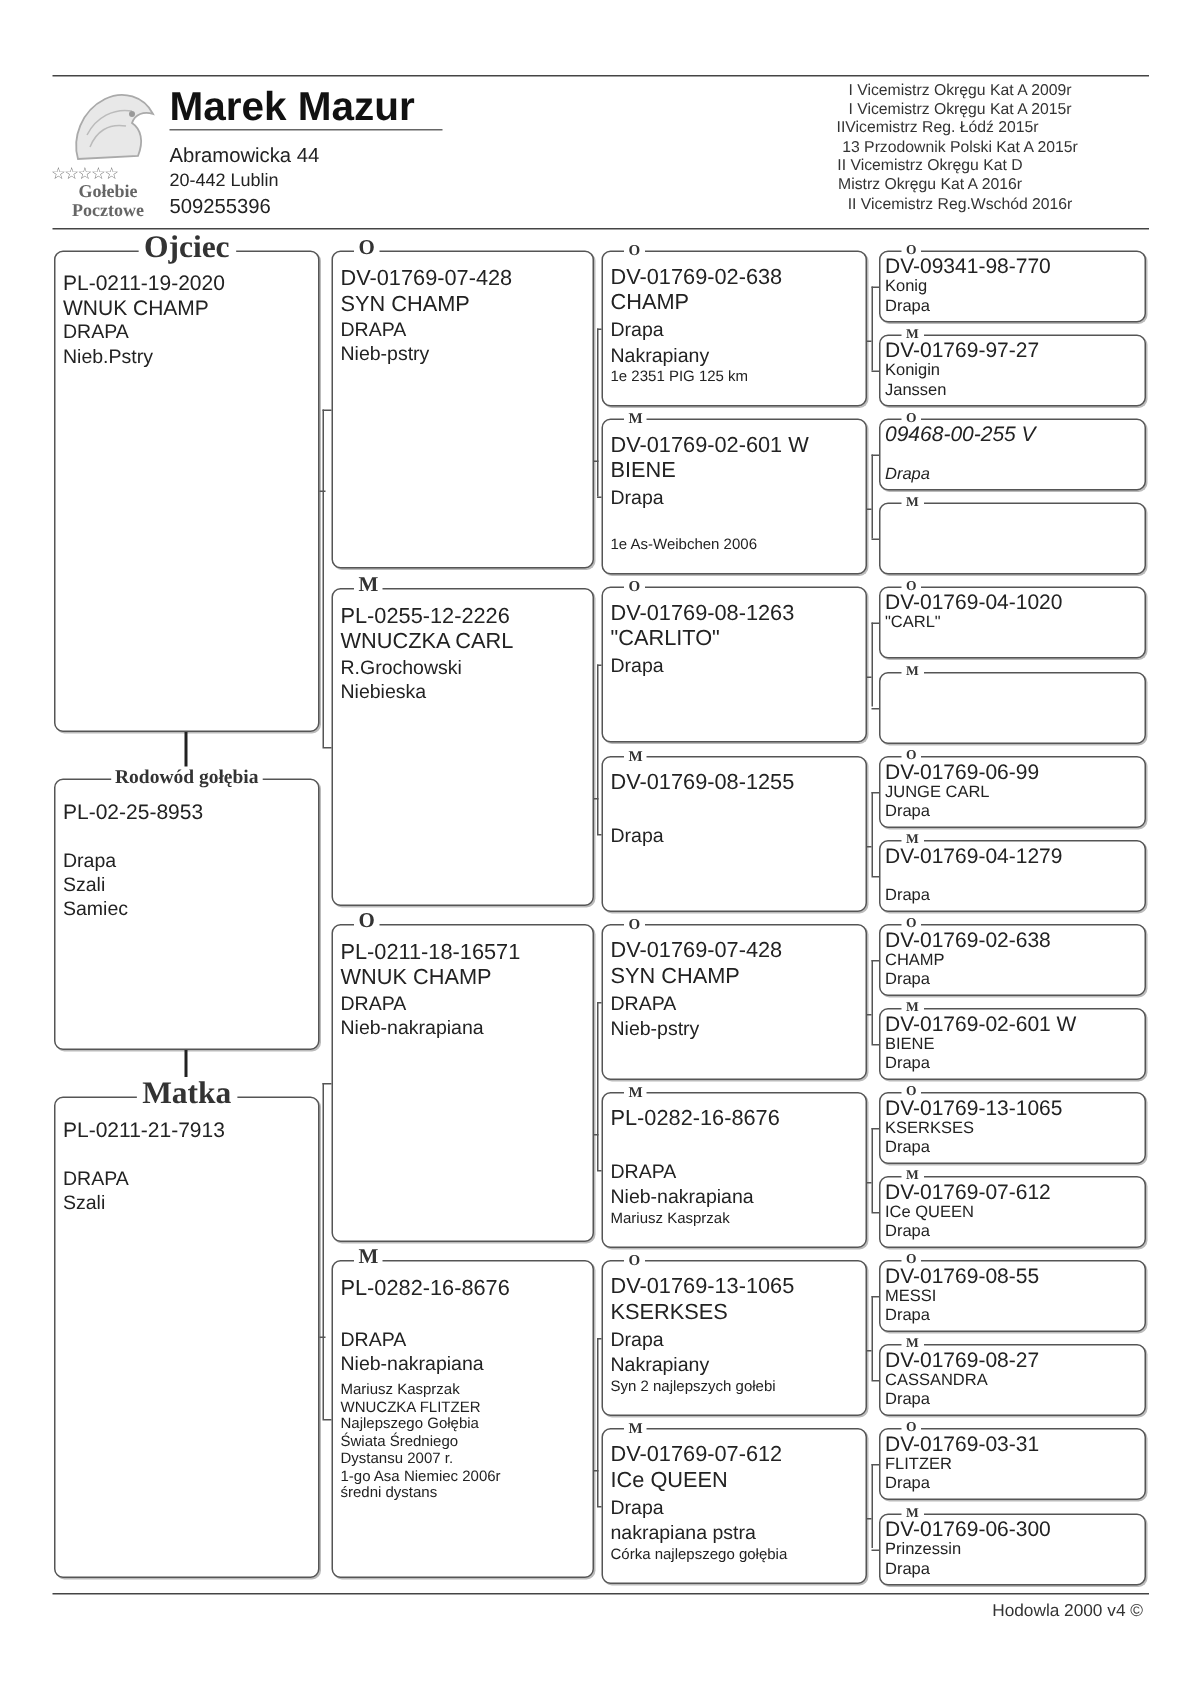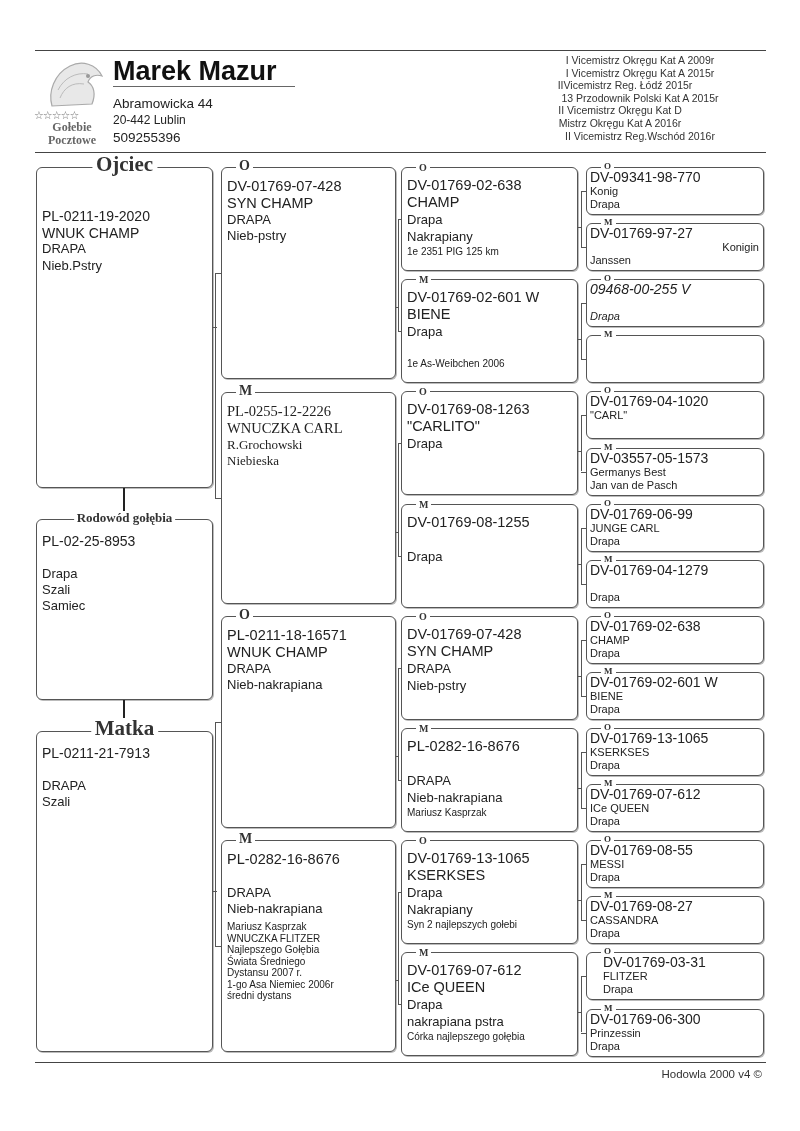--- a/index.html
+++ b/index.html
@@ -49,21 +49,21 @@
   <div>I Vicemistrz Okręgu Kat A  2015r</div>
   <div style="padding-right:30px;">IIVicemistrz Reg. Łódź 2015r</div>
   <div>13 Przodownik Polski Kat A 2015r</div>
   <div style="padding-right:40px;">II Vicemistrz Okręgu Kat D</div>
   <div style="padding-right:40px;">Mistrz Okręgu Kat A 2016r</div>
   <div>II Vicemistrz Reg.Wschód 2016r</div>
 </div>
 
 <div class="box" style="left:36px;top:167px;width:177px;height:321px;">
   <span class="lbl big">Ojciec</span>
-  <div class="content t2" style="top:12px;font-size:14px;line-height:16.5px;margin-top:28px;">
+  <div class="content t2" style="top:12px;font-size:14px;line-height:16.5px;">
     <div>PL-0211-19-2020</div>
     <div>WNUK CHAMP</div>
     <div style="font-size:13px;">DRAPA</div>
     <div style="font-size:13px;">Nieb.Pstry</div>
   </div>
 </div>
 <div class="vline" style="left:123px;top:488px;height:28px;background:#222;width:2px;"></div>
 
 <div class="box" style="left:36px;top:519px;width:177px;height:181px;">
   <span class="lbl mid">Rodowód gołębia</span>
@@ -92,21 +92,21 @@
       <span class="lbl l2">O</span>
       <div class="content" style="top: 10px;">
         <div style="font-size:14.5px;line-height:17px;">DV-01769-07-428</div>
         <div style="font-size:14.5px;line-height:17px;min-height:17px;">SYN CHAMP</div>
         <div style="font-size:13px;line-height:16px;">DRAPA</div>
         <div style="font-size:13px;line-height:16px;">Nieb-pstry</div>
       </div>
     </div>
     <div class="box" style="left: 221px; top: 392px; width: 175px; height: 212px;">
       <span class="lbl l2">M</span>
-      <div class="content" style="top: 10px; font-family: Liberation Serif, serif;">
+      <div class="content" style="top: 10px;">
         <div style="font-size:14.5px;line-height:17px;">PL-0255-12-2226</div>
         <div style="font-size:14.5px;line-height:17px;min-height:17px;">WNUCZKA CARL</div>
         <div style="font-size:13px;line-height:16px;">R.Grochowski</div>
         <div style="font-size:13px;line-height:16px;">Niebieska</div>
       </div>
     </div>
     <div class="box" style="left: 221px; top: 616px; width: 175px; height: 212px;">
       <span class="lbl l2">O</span>
       <div class="content" style="top: 10px;">
         <div style="font-size:14.5px;line-height:17px;">PL-0211-18-16571</div>
@@ -224,21 +224,21 @@
       <div class="content" style="top: 2px; left: 3px;">
         <div class="ring">DV-09341-98-770</div>
         <div class="sm" style="min-height:13px;">Konig</div>
         <div class="sm" style="min-height:13px;">Drapa</div>
       </div>
     </div>
     <div class="box g4" style="left: 586px; top: 223.1px; width: 178px; height: 48px;">
       <span class="lbl l4">M</span>
       <div class="content" style="top: 2px; left: 3px;">
         <div class="ring">DV-01769-97-27</div>
-        <div class="sm" style="min-height:13px;text-align:right;">Konigin</div>
+        <div class="sm" style="min-height:13px;">Konigin</div>
         <div class="sm" style="min-height:13px;">Janssen</div>
       </div>
     </div>
     <div class="box g4" style="left: 586px; top: 279.2px; width: 178px; height: 48px;">
       <span class="lbl l4">O</span>
       <div class="content" style="top: 2px; left: 3px; font-style: italic;">
         <div class="ring">09468-00-255 V</div>
         <div class="sm" style="min-height:13px;"></div>
         <div class="sm" style="min-height:13px;">Drapa</div>
       </div>
@@ -249,25 +249,20 @@
     <div class="box g4" style="left: 586px; top: 391.4px; width: 178px; height: 48px;">
       <span class="lbl l4">O</span>
       <div class="content" style="top: 2px; left: 3px;">
         <div class="ring">DV-01769-04-1020</div>
         <div class="sm" style="min-height:13px;">"CARL"</div>
         <div class="sm" style="min-height:13px;"></div>
       </div>
     </div>
     <div class="box g4" style="left: 586px; top: 447.5px; width: 178px; height: 48px;">
       <span class="lbl l4">M</span>
-      <div class="content" style="top: 2px; left: 3px;">
-        <div class="ring">DV-03557-05-1573</div>
-        <div class="sm" style="min-height:13px;">Germanys Best</div>
-        <div class="sm" style="min-height:13px;">Jan van de Pasch</div>
-      </div>
     </div>
     <div class="box g4" style="left: 586px; top: 503.6px; width: 178px; height: 48px;">
       <span class="lbl l4">O</span>
       <div class="content" style="top: 2px; left: 3px;">
         <div class="ring">DV-01769-06-99</div>
         <div class="sm" style="min-height:13px;">JUNGE CARL</div>
         <div class="sm" style="min-height:13px;">Drapa</div>
       </div>
     </div>
     <div class="box g4" style="left: 586px; top: 559.7px; width: 178px; height: 48px;">
@@ -321,21 +316,21 @@
     <div class="box g4" style="left: 586px; top: 896.3px; width: 178px; height: 48px;">
       <span class="lbl l4">M</span>
       <div class="content" style="top: 2px; left: 3px;">
         <div class="ring">DV-01769-08-27</div>
         <div class="sm" style="min-height:13px;">CASSANDRA</div>
         <div class="sm" style="min-height:13px;">Drapa</div>
       </div>
     </div>
     <div class="box g4" style="left: 586px; top: 952.4px; width: 178px; height: 48px;">
       <span class="lbl l4">O</span>
-      <div class="content" style="top: 2px; left: 16px;">
+      <div class="content" style="top: 2px; left: 3px;">
         <div class="ring">DV-01769-03-31</div>
         <div class="sm" style="min-height:13px;">FLITZER</div>
         <div class="sm" style="min-height:13px;">Drapa</div>
       </div>
     </div>
     <div class="box g4" style="left: 586px; top: 1008.5px; width: 178px; height: 48px;">
       <span class="lbl l4">M</span>
       <div class="content" style="top: 2px; left: 3px;">
         <div class="ring">DV-01769-06-300</div>
         <div class="sm" style="min-height:13px;">Prinzessin</div>

